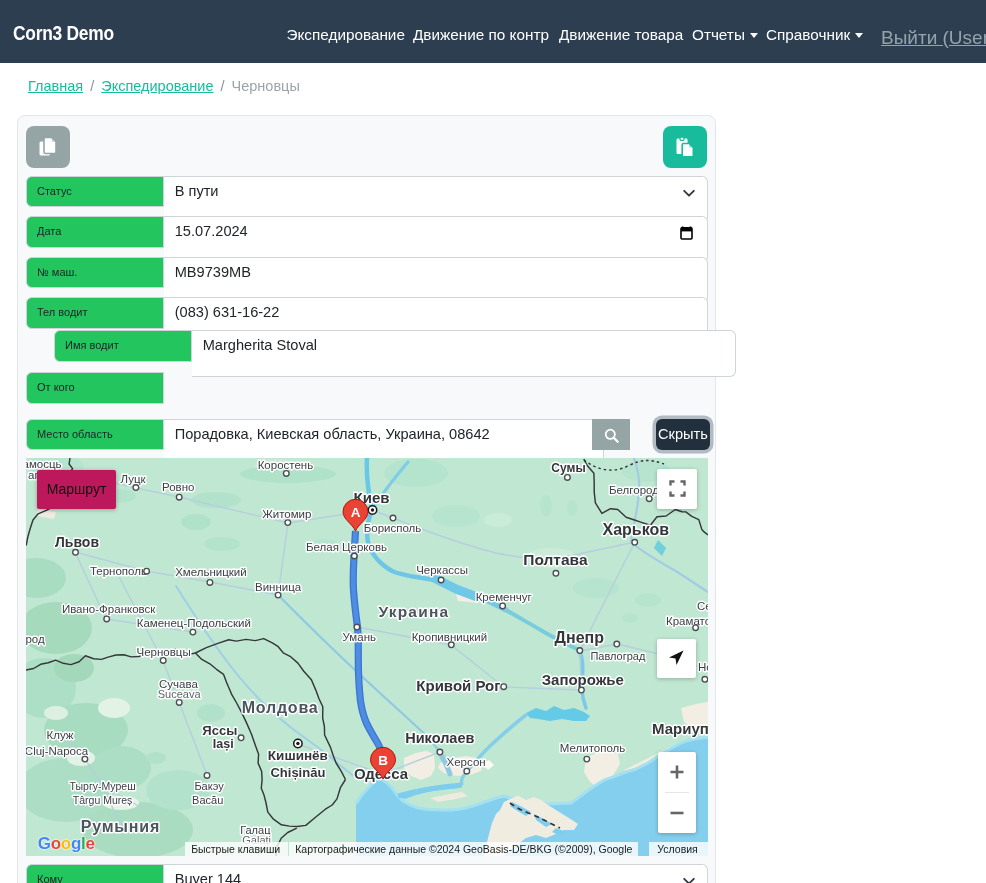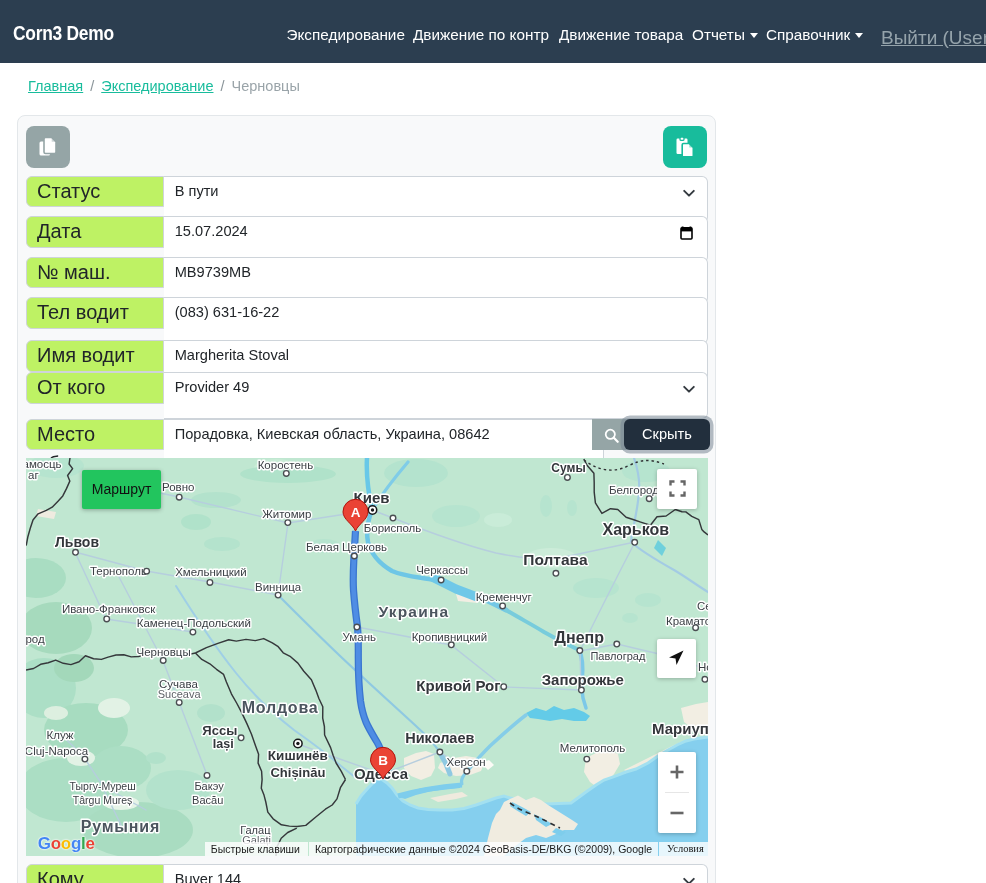--- a/index.html
+++ b/index.html
@@ -12,43 +12,43 @@
   .caret { display:inline-block; width:0; height:0; border-left:4.5px solid transparent; border-right:4.5px solid transparent; border-top:5px solid #fff; margin-left:5px; vertical-align:2px; }
   .breadcrumb { position:absolute; left:28px; top:78px; font-size:14.5px; }
   .breadcrumb a { color:#18bc9c; text-decoration:underline; }
   .breadcrumb .div { color:#8a9499; padding:0 7px; }
   .breadcrumb .active { color:#9aa4a9; }
   .card { position:absolute; left:16.5px; top:115px; width:699px; height:900px; background:#f8f9fa; border:1px solid #e3e7ea; border-radius:8px; }
   .btn-sq { position:absolute; width:44px; height:42px; border-radius:8px; top:9.5px; }
   .btn-grey { left:8px; background:#95a5a6; }
   .btn-green { right:8px; background:#18bc9c; }
   .row { position:absolute; left:8px; width:682.5px; height:31.5px; }
-  .row .lbl { position:absolute; left:0; top:0; width:138.7px; height:31.5px; background:#bef264; border:1px solid #ced4da; border-radius:6px 0 0 6px; font-size:20px; color:#212529; line-height:29px; padding-left:10.5px; }
+  .row .lbl { position:absolute; left:0; top:0; width:138.7px; height:31.5px; background:#22c55e; border:1px solid #ced4da; border-radius:6px 0 0 6px; font-size:11px; color:#212529; line-height:29px; padding-left:10.5px; }
   .row .val { position:absolute; left:138.7px; top:0; right:0; height:47px; background:#fff; border:1px solid #ced4da; border-left:none; border-radius:0 6px 6px 0; font-size:14.6px; color:#212529; line-height:29px; padding-left:10.5px; }
   .mapwrap { position:absolute; left:8.3px; top:342px; width:682px; height:398px; background:#c0e7d1; overflow:hidden; }
   .sel { position:absolute; right:11px; top:9px; }
   .dateic { position:absolute; right:14px; top:9px; }
   .srchbtn { position:absolute; right:78.5px; top:0; width:37.5px; height:31.5px; background:#95a5a6; border:1px solid #95a5a6; }
   .srchbtn svg { position:absolute; left:9.5px; top:7px; }
-  .hidebtn { position:absolute; right:-2px; top:0; width:86px; height:31.5px; background:#222f3d; color:#fff; font-size:14.6px; text-align:center; line-height:31px; border-radius:6px; box-shadow:0 0 0 3.5px rgba(120,134,148,0.55); }
-  .gm-route { position:absolute; left:11px; top:11.5px; width:79.5px; height:39.5px; background:#22c55e; border-radius:2px; box-shadow:0 1px 4px rgba(0,0,0,0.3); font-size:14px; color:#111; text-align:center; line-height:39.5px;margin-left:45px; }
+  .hidebtn { position:absolute; right:-2px; top:0; width:54px; height:31.5px; background:#222f3d; color:#fff; font-size:14.6px; text-align:center; line-height:31px; border-radius:6px; box-shadow:0 0 0 3.5px rgba(120,134,148,0.55); }
+  .gm-route { position:absolute; left:11px; top:11.5px; width:79.5px; height:39.5px; background:#be185d; border-radius:2px; box-shadow:0 1px 4px rgba(0,0,0,0.3); font-size:14px; color:#111; text-align:center; line-height:39.5px; }
   .gm-fs { position:absolute; right:10.8px; top:10.9px; width:40px; height:40px; background:#fff; border-radius:2px; box-shadow:0 1px 4px rgba(0,0,0,0.25); }
   .gm-fs svg { position:absolute; left:11.5px; top:11.5px; }
   .gm-loc { position:absolute; left:631.2px; top:180.7px; width:39px; height:39px; background:#fff; border-radius:2px; box-shadow:0 1px 4px rgba(0,0,0,0.25); }
   .gm-loc svg { position:absolute; left:9.5px; top:9.5px; }
   .gm-zoom { position:absolute; left:631.9px; top:293.5px; width:38px; height:81px; background:#fff; border-radius:2px; box-shadow:0 1px 4px rgba(0,0,0,0.25); }
   .gm-plus { position:absolute; left:11px; top:12px; }
   .gm-sep { position:absolute; left:7px; top:40px; width:24px; height:1px; background:#e6e6e6; }
   .gm-minus { position:absolute; left:11px; top:53px; }
   .gm-logo { position:absolute; left:12px; top:376px; font-size:17px; font-weight:bold; letter-spacing:-0.3px; text-shadow:0 0 2px #fff, 0 0 2px #fff; }
   .gm-attr { position:absolute; right:0; bottom:0; height:14px; font-size:10.5px; color:#1a1a1a; white-space:nowrap; }
   .gm-attr span { display:inline-block; height:14px; line-height:14px; background:rgba(255,255,255,0.8); vertical-align:top; }
   .gm-chip1 { padding:0 8px 0 6px; }
   .gm-chip2 { padding:0 6px; margin-left:1px; }
-  .gm-chip3 { padding:0 4px 0 8px; margin-left:1px;font-family:Liberation Serif, serif; }
+  .gm-chip3 { padding:0 10px 0 8px; margin-left:11px; }
 </style>
 </head>
 <body>
 <div class="navbar">
   <div class="brand">Corn3 Demo</div>
   <div class="nav-item" style="left:286.5px;">Экспедирование</div>
   <div class="nav-item" style="left:413px;">Движение по контр</div>
   <div class="nav-item" style="left:559px;">Движение товара</div>
   <div class="nav-item" style="left:692px;">Отчеты<span class="caret"></span></div>
   <div class="nav-item" style="left:766px;">Справочник<span class="caret"></span></div>
@@ -86,29 +86,26 @@
         </svg></div>
   </div>
   <div class="row" style="top:140.5px;">
     <div class="lbl">№ маш.</div>
     <div class="val">MB9739MB</div>
   </div>
   <div class="row" style="top:181px;padding-left:34px;">
     <div class="lbl">Тел водит</div>
     <div class="val">(083) 631-16-22</div>
   </div>
-  <div class="row" style="top:224px;">
+  <div class="row" style="top:214px;margin-left:28px;">
     <div class="lbl">Имя водит</div>
     <div class="val">Margherita Stoval</div>
   </div>
   <div class="row" style="top:256px;">
     <div class="lbl">От кого</div>
-    <div class="val">Provider 49<svg class="sel" width="14" height="14" viewBox="0 0 16 16">
-          <path d="M2.5 5.5 L8 11 L13.5 5.5" fill="none" stroke="#343a40" stroke-width="2.2" stroke-linecap="round" stroke-linejoin="round"></path>
-        </svg></div>
   </div>
   <div class="row" style="top:302.5px;">
     <div class="lbl">Место область</div>
     <div class="val" style="right:104px; border-radius:0;">Порадовка, Киевская область, Украина, 08642</div>
     <div class="srchbtn">
         <svg width="17" height="17" viewBox="0 0 20 20">
           <circle cx="8.6" cy="8.6" r="5.4" fill="none" stroke="#fff" stroke-width="2.1"></circle>
           <path d="M12.7 12.7 L17.3 17.3" stroke="#fff" stroke-width="2.6" stroke-linecap="round"></path>
         </svg>
       </div>

